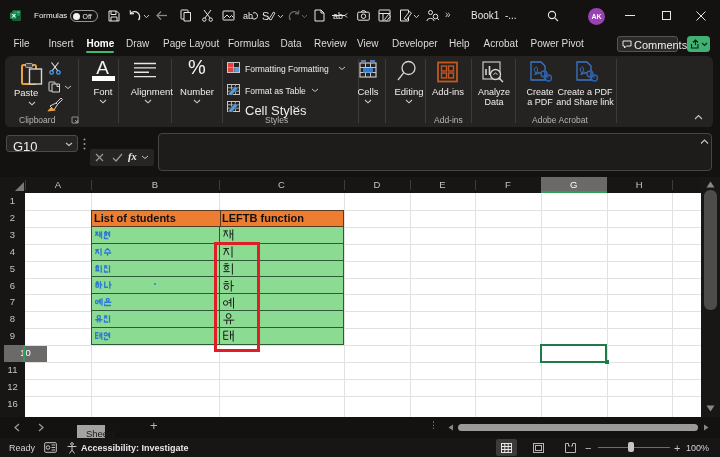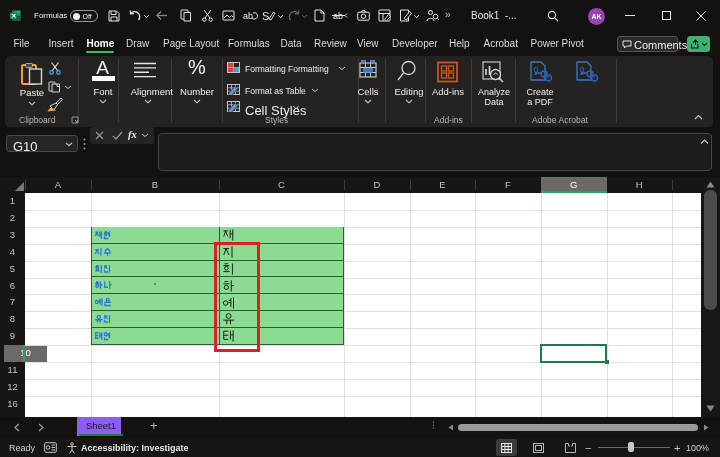--- a/index.html
+++ b/index.html
@@ -228,21 +228,21 @@
   <div class="a" style="left:419.5px;top:3px;width:1px;height:64px;background:#3c3b3a"></div>
   <div class="a" style="left:465.5px;top:3px;width:1px;height:64px;background:#3c3b3a"></div>
   <div class="a" style="left:509.5px;top:3px;width:1px;height:64px;background:#3c3b3a"></div>
   <div class="a" style="left:610.5px;top:3px;width:1px;height:64px;background:#3c3b3a"></div>
 
   <svg class="a" style="left:15px;top:7px" width="24" height="22" viewBox="0 0 24 22">
     <rect x="2" y="2" width="14" height="19" rx="1.5" fill="none" stroke="#e8a33d" stroke-width="2"></rect>
     <rect x="5.5" y="0.5" width="7" height="4" rx="1" fill="#4a4846" stroke="#c8c6c4" stroke-width="0.8"></rect>
     <rect x="9.5" y="6" width="12" height="15" fill="#242322" stroke="#d8d6d4" stroke-width="1.4"></rect>
   </svg>
-  <div class="a" style="left:9px;top:30.5px;width:36px;text-align:center;font-size:9.5px">Paste</div>
+  <div class="a" style="left:9px;top:30.5px;width:36px;font-size:9.5px">Paste</div>
   <svg class="a" style="left:23px;top:45px" width="8" height="5" viewBox="0 0 8 5" fill="none" stroke="#c8c6c4" stroke-width="1.1">
       <path d="M1 1 L4 3.8 L7 1"></path>
     </svg>
 
   <svg class="a" style="left:44px;top:6px" width="12" height="13" viewBox="0 0 12 13">
     <path d="M2.5 0.5 L9 9" fill="none" stroke="#e8e6e3" stroke-width="1.1"></path>
       <path d="M9.5 0.5 L3 9" fill="none" stroke="#e8e6e3" stroke-width="1.1"></path>
     <circle cx="2.6" cy="10.4" r="1.8" fill="none" stroke="#4da3ff" stroke-width="1.2"></circle>
       <circle cx="9.4" cy="10.4" r="1.8" fill="none" stroke="#4da3ff" stroke-width="1.2"></circle>
   </svg>
@@ -364,20 +364,21 @@
   </svg>
   <div class="a" style="left:511px;top:31px;width:48px;text-align:center;font-size:9px;line-height:10px">Create<br>a PDF</div>
 
   <svg class="a" style="left:570px;top:5px" width="24" height="22" viewBox="0 0 24 22" fill="none">
     <path d="M2 1 H12 L16 5 V19 H2 Z" stroke="#3b77c9" stroke-width="1.3"></path>
     <path d="M5 8 Q8 4 8.5 8 Q9 12 5.5 13.5 Q9 12.5 12 12 Q8 10 7 13 Z" stroke="#3b77c9" stroke-width="0.8"></path>
     <circle cx="15" cy="13" r="3" stroke="#2b62b5" stroke-width="1.4"></circle>
       <circle cx="19.5" cy="17" r="3" stroke="#2b62b5" stroke-width="1.4"></circle>
       <path d="M14.5 14 L20 16.5" stroke="#2b62b5" stroke-width="1.2"></path>
   </svg>
+  <div class="a" style="left:542px;top:31px;width:76px;text-align:center;font-size:9px;line-height:10px">Create a PDF<br>and Share link</div>
   <div class="a" style="left:527px;top:59px;font-size:8.5px;color:#b8b6b4">Adobe Acrobat</div>
 
   <svg class="a" style="left:689px;top:58px" width="9" height="6" viewBox="0 0 9 6" fill="none" stroke="#c8c6c4" stroke-width="1.1">
       <path d="M1 5 L4.5 1.5 L8 5"></path>
     </svg>
 </div>
 
 <div class="a" id="fbar" style="left:0;top:127px;width:720px;height:50px;background:#131211">
 
   <div class="a" style="left:6px;top:8px;width:72px;height:17px;background:#262524;border:1px solid #4c4a48;border-radius:3px">
@@ -385,21 +386,21 @@
     <svg class="a" style="left:58px;top:6px" width="8" height="5" viewBox="0 0 8 5" fill="none" stroke="#c8c6c4" stroke-width="1.1">
         <path d="M1 1 L4 3.5 L7 1"></path>
       </svg>
   </div>
   <svg class="a" style="left:83px;top:11px" width="3" height="12" viewBox="0 0 3 12" fill="#9a9896">
       <circle cx="1.5" cy="1.5" r="1"></circle>
       <circle cx="1.5" cy="6" r="1"></circle>
       <circle cx="1.5" cy="10.5" r="1"></circle>
     </svg>
 
-  <div class="a" style="left:90px;top:0;width:64px;height:17px;background:#262524;border-radius:2px">
+  <div class="a" style="left:90px;top:22px;width:64px;height:17px;background:#262524;border-radius:2px">
     <svg class="a" style="left:5px;top:4px" width="9" height="9" viewBox="0 0 9 9" stroke="#9a9896" stroke-width="1.2" fill="none">
         <path d="M1 1 L8 8 M8 1 L1 8"></path>
       </svg>
     <svg class="a" style="left:22px;top:4px" width="11" height="9" viewBox="0 0 11 9" stroke="#9a9896" stroke-width="1.2" fill="none">
         <path d="M1 5 L4 8 L10 1"></path>
       </svg>
     <div class="a" style="left:38px;top:2px;font-size:10.5px;font-style:italic;font-weight:bold;color:#f0eeec;font-family:'Liberation Serif',serif">fx</div>
     <svg class="a" style="left:51px;top:6px" width="8" height="5" viewBox="0 0 8 5" fill="none" stroke="#c8c6c4" stroke-width="1">
         <path d="M1 1 L4 3.5 L7 1"></path>
       </svg>
@@ -470,20 +471,25 @@
   <div class="a" style="left:25px;top:83.6px;width:676px;height:1px;background:#e2e1e0"></div>
   <div class="a" style="left:25px;top:100.5px;width:676px;height:1px;background:#e2e1e0"></div>
   <div class="a" style="left:25px;top:117.4px;width:676px;height:1px;background:#e2e1e0"></div>
   <div class="a" style="left:25px;top:134.3px;width:676px;height:1px;background:#e2e1e0"></div>
   <div class="a" style="left:25px;top:151.2px;width:676px;height:1px;background:#e2e1e0"></div>
   <div class="a" style="left:25px;top:168.1px;width:676px;height:1px;background:#e2e1e0"></div>
   <div class="a" style="left:25px;top:185px;width:676px;height:1px;background:#e2e1e0"></div>
   <div class="a" style="left:25px;top:201.9px;width:676px;height:1px;background:#e2e1e0"></div>
   <div class="a" style="left:25px;top:218.8px;width:676px;height:1px;background:#e2e1e0"></div>
 
+  <div class="a" style="left:91px;top:32.9px;width:253px;height:16.9px;background:#ed7d31;border:1px solid #5a3a20">
+    <div class="a" style="left:2px;top:1.5px;font-size:11px;font-weight:bold;color:#101010">List of students</div>
+    <div class="a" style="left:130px;top:1.5px;font-size:11px;font-weight:bold;color:#101010">LEFTB function</div>
+    <div class="a" style="left:127.5px;top:0;width:1px;height:16.9px;background:#5a3a20"></div>
+  </div>
 
   <div class="a" id="greenrows" style="left:91px;top:49.8px;width:253px;height:118.3px;background:#8bdc92;border:1px solid #2f5a38;border-top:none">
 
     <div class="a" style="left:0;top:15.9px;width:252px;height:1px;background:#2f5a38"></div>
     <div class="a" style="left:0;top:32.8px;width:252px;height:1px;background:#2f5a38"></div>
     <div class="a" style="left:0;top:49.7px;width:252px;height:1px;background:#2f5a38"></div>
     <div class="a" style="left:0;top:66.6px;width:252px;height:1px;background:#2f5a38"></div>
     <div class="a" style="left:0;top:83.5px;width:252px;height:1px;background:#2f5a38"></div>
     <div class="a" style="left:0;top:100.4px;width:252px;height:1px;background:#2f5a38"></div>
     <div class="a" style="left:127px;top:0;width:1px;height:117.3px;background:#2f5a38"></div>
@@ -572,21 +578,21 @@
   </div>
 </div>
 
 <div class="a" id="sheetbar" style="left:0;top:416.5px;width:720px;height:21px;background:#131211">
   <svg class="a" style="left:13px;top:6px" width="8" height="9" viewBox="0 0 8 9" fill="none" stroke="#9a9896" stroke-width="1.3">
       <path d="M6 1 L2 4.5 L6 8"></path>
     </svg>
   <svg class="a" style="left:37px;top:6px" width="8" height="9" viewBox="0 0 8 9" fill="none" stroke="#9a9896" stroke-width="1.3">
       <path d="M2 1 L6 4.5 L2 8"></path>
     </svg>
-  <div class="a" style="left:77px;top:0;width:44px;height:19px;background:#8b5cf6">
+  <div class="a" style="left:77px;top:8px;width:28px;height:19px;background:#a3a3a3">
     <div class="a" style="left:0;top:3px;width:48px;text-align:center;font-size:9.5px;color:#1d1c1b">Sheet1</div>
     <div class="a" style="left:2px;top:17px;width:44px;height:2px;background:#1e7a47"></div>
   </div>
   <div class="a" style="left:150px;top:1px;font-size:13px;color:#b8b6b4">+</div>
   <div class="a" style="left:429px;top:3px;font-size:9px;color:#9a9896">⋮</div>
   <svg class="a" style="left:448px;top:7.5px" width="6" height="7" viewBox="0 0 6 7">
       <path d="M5 0.5 L0.5 3.5 L5 6.5 Z" fill="#8a8886"></path>
     </svg>
   <div class="a" style="left:458px;top:7px;width:240px;height:7px;background:#9c9a99;border-radius:3.5px"></div>
   <svg class="a" style="left:703px;top:7.5px" width="6" height="7" viewBox="0 0 6 7">

